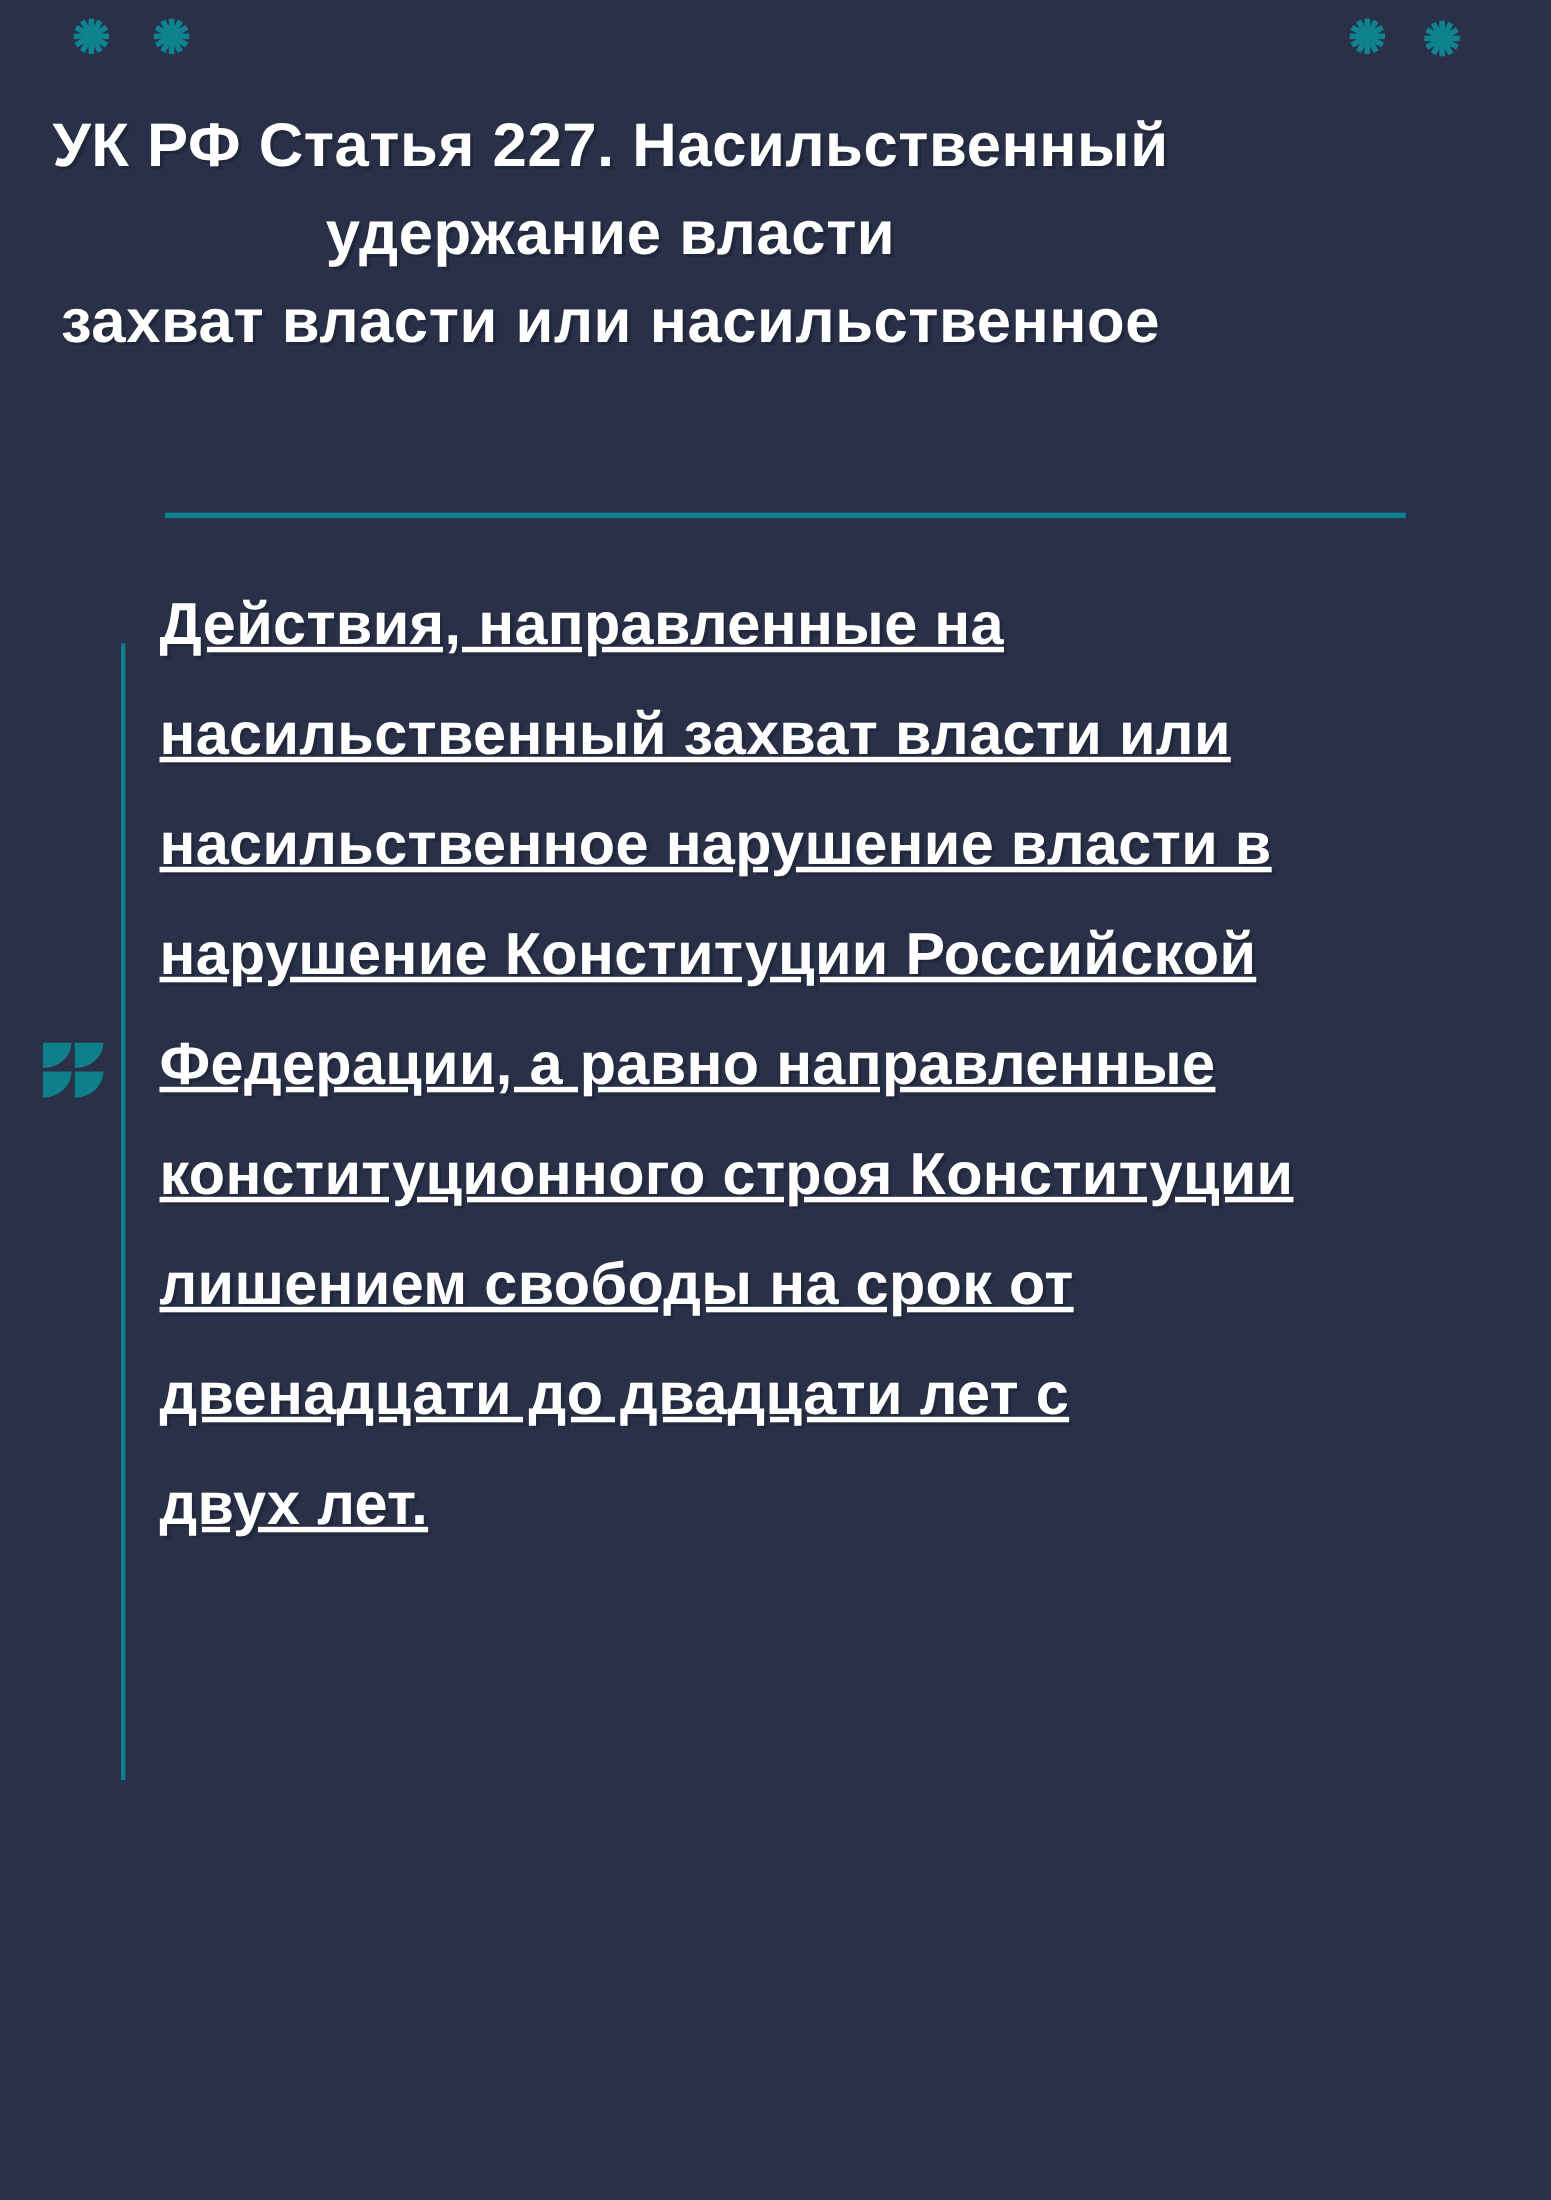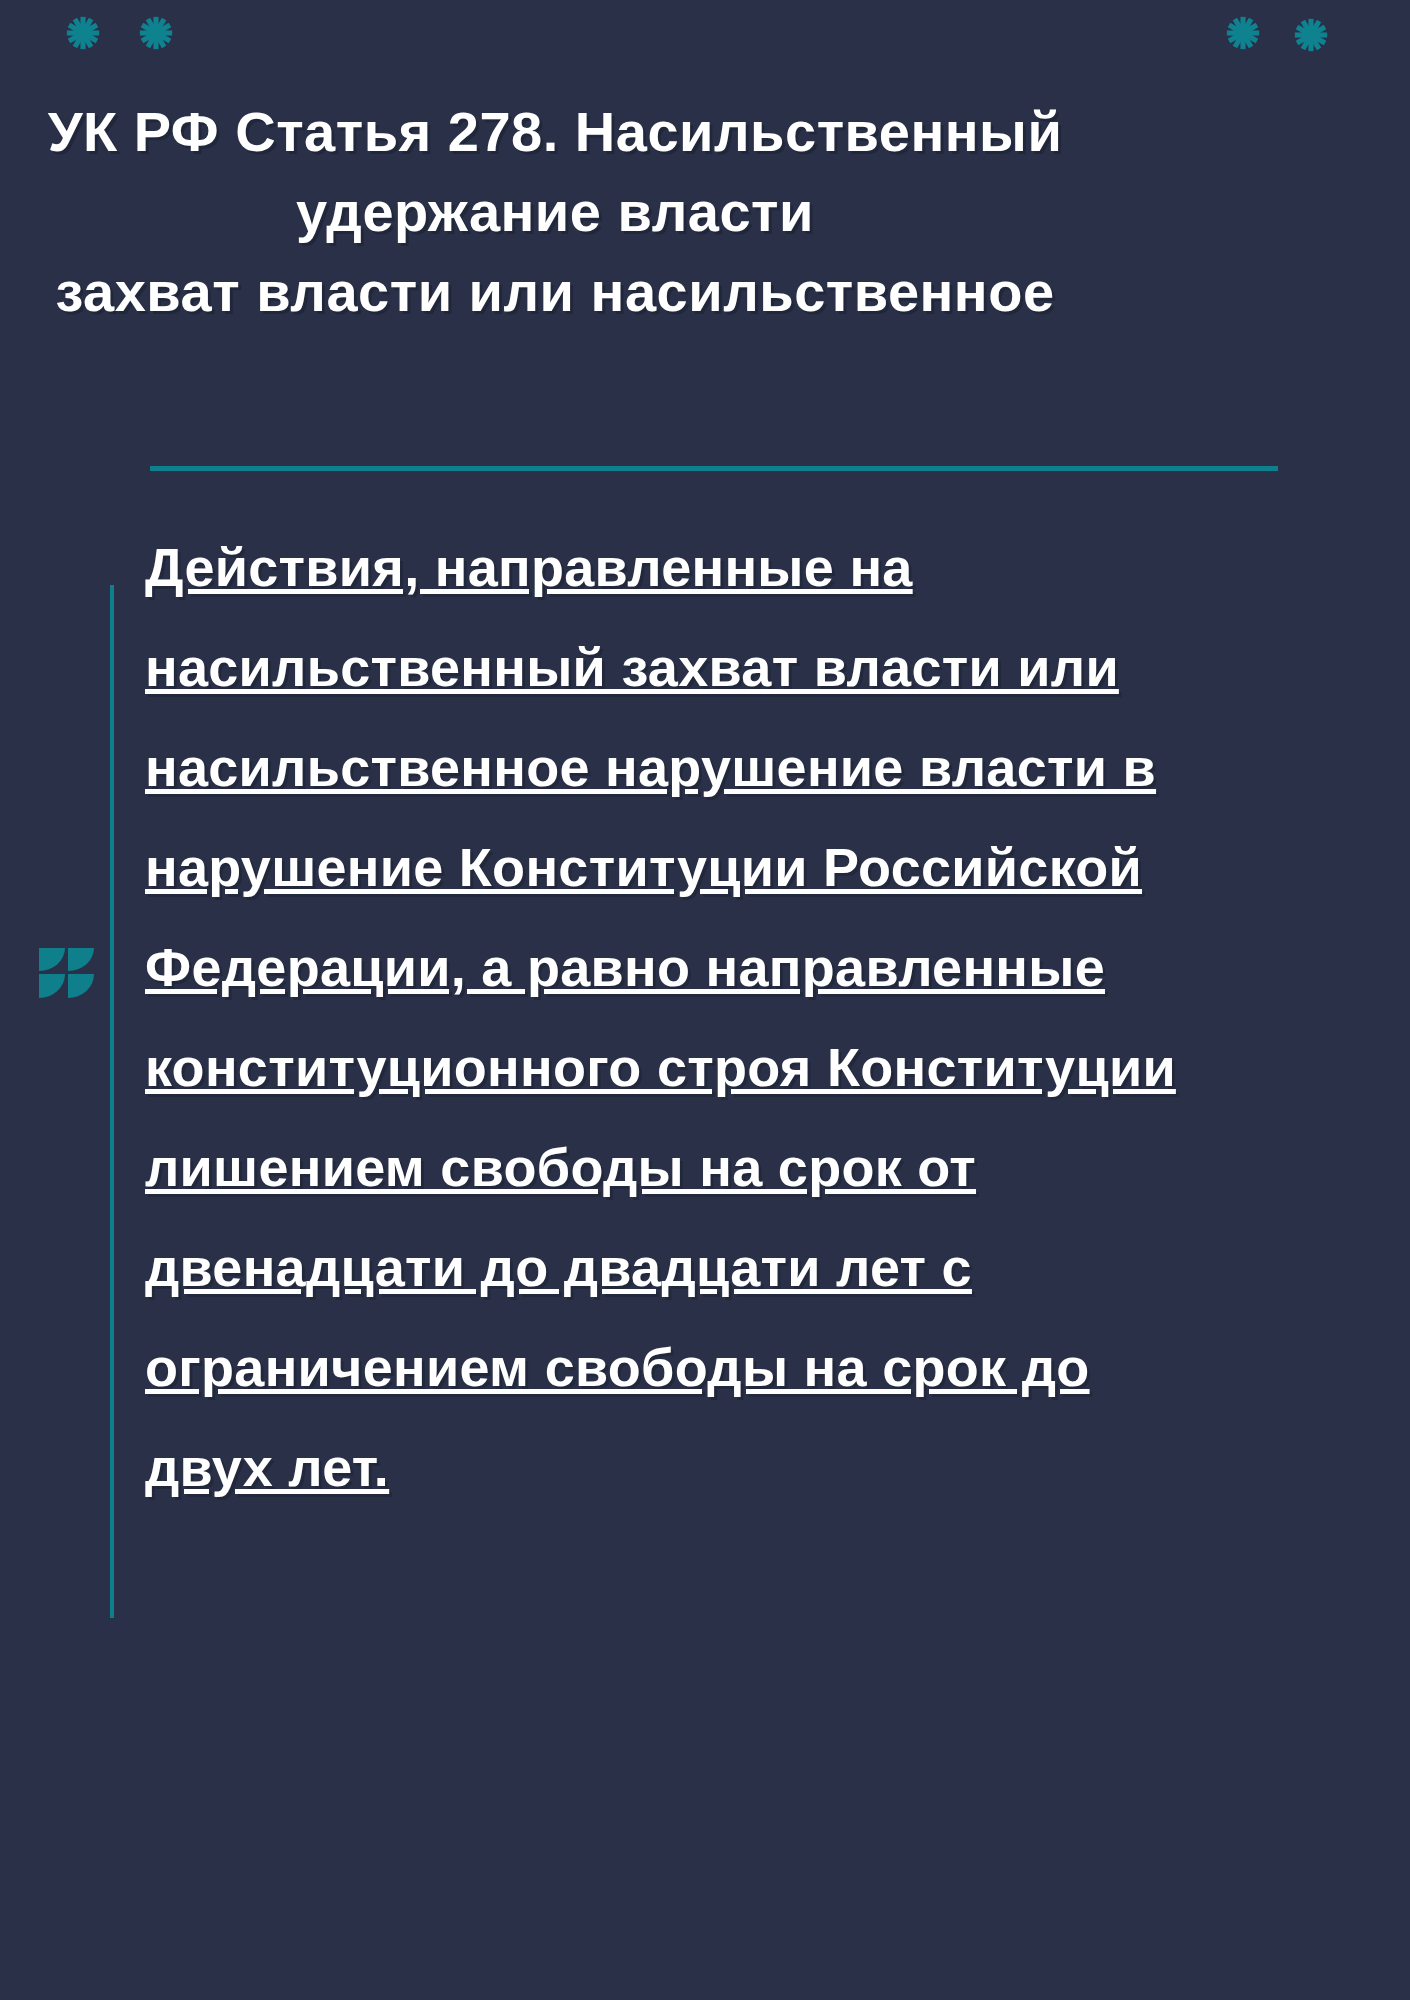--- a/index.html
+++ b/index.html
@@ -136,21 +136,21 @@
       <rect x="17" y="1" width="6" height="38" transform="rotate(30 20 20)"></rect>
       <rect x="17" y="1" width="6" height="38" transform="rotate(60 20 20)"></rect>
       <rect x="17" y="1" width="6" height="38" transform="rotate(90 20 20)"></rect>
       <rect x="17" y="1" width="6" height="38" transform="rotate(120 20 20)"></rect>
       <rect x="17" y="1" width="6" height="38" transform="rotate(150 20 20)"></rect>
     </g>
   </svg>
 </span>
 
 <div class="title-block">
-  <div>УК РФ Статья 278. Насильственный</div>
+  <div>УК РФ Статья 227. Насильственный</div>
   <div>удержание власти</div>
   <div>захват власти или насильственное</div>
 </div>
 
 <div class="divider"></div>
 
 <div class="quote-vline"></div>
 
 <div class="quote-icon">
   <div class="petal"></div>
@@ -161,15 +161,14 @@
 
 <div class="quote-text">
   <div class="quote-line">Действия, направленные на</div>
   <div class="quote-line">насильственный захват власти или</div>
   <div class="quote-line">насильственное нарушение власти в</div>
   <div class="quote-line">нарушение Конституции Российской</div>
   <div class="quote-line">Федерации, а равно направленные</div>
   <div class="quote-line">конституционного строя Конституции</div>
   <div class="quote-line">лишением свободы на срок от</div>
   <div class="quote-line">двенадцати до двадцати лет с</div>
-  <div class="quote-line">ограничением свободы на срок до</div>
   <div class="quote-line">двух лет.</div>
 </div>
 
 </body></html>

